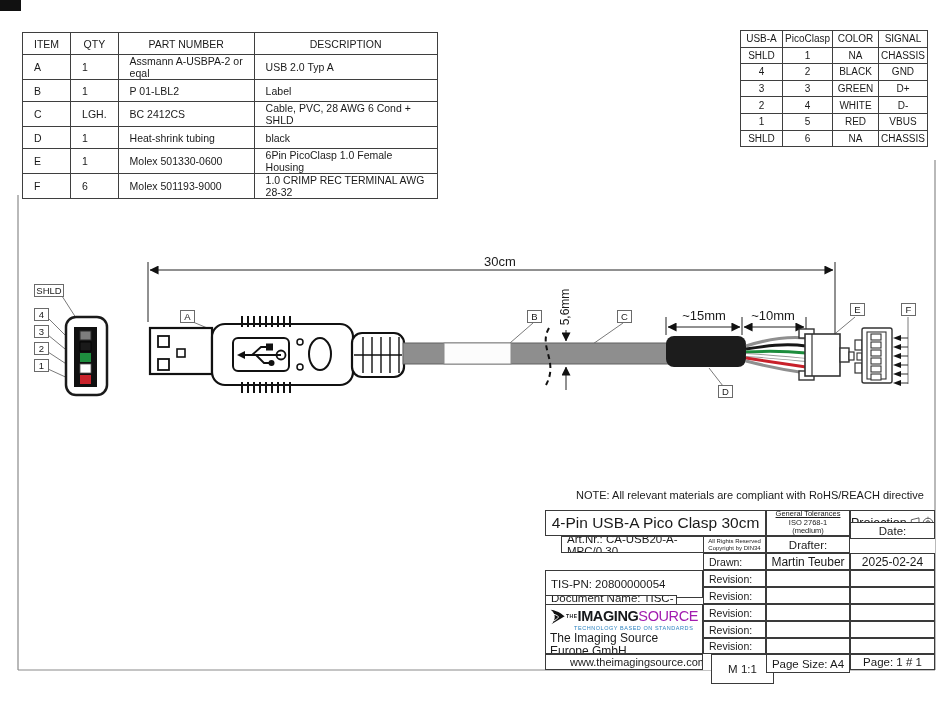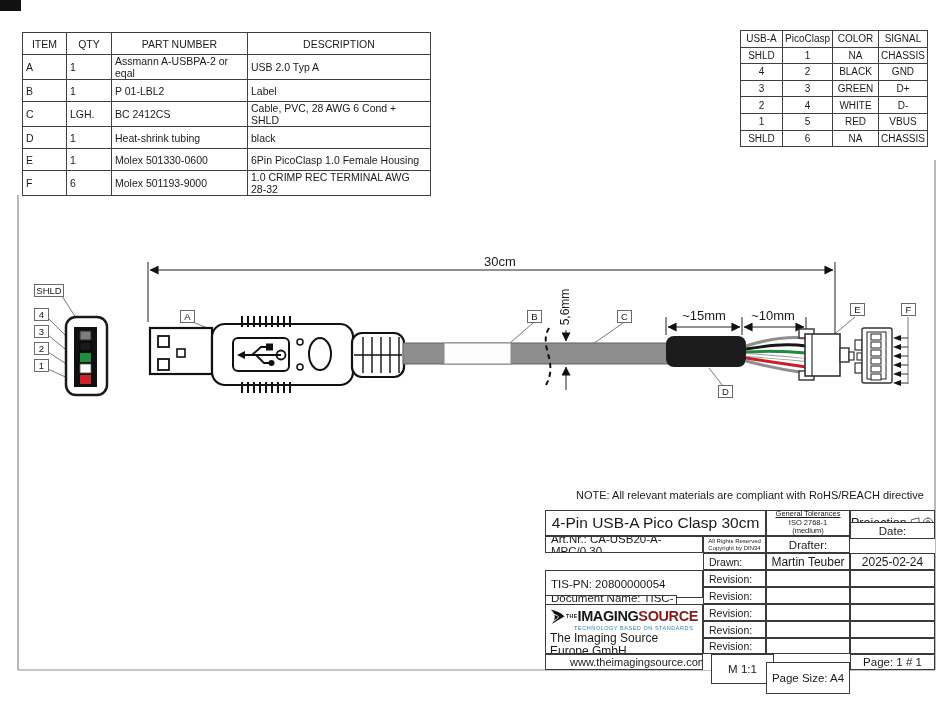--- a/index.html
+++ b/index.html
@@ -4,21 +4,21 @@
 <style>
   html,body { margin:0; padding:0; }
   body {
     width:950px; height:703px; position:relative; overflow:hidden;
     background:#ffffff; color:#1a1a1a;
     font-family:"Liberation Sans", sans-serif;
   }
   
   table { border-collapse:collapse; position:absolute; background:#fff; z-index:2; }
   .bom  { left:22px; top:32px; font-size:10.5px; }
-  .bom th, .bom td { border:1px solid #3f3f3f; height:21px; padding:0 3px; font-weight:normal; }
+  .bom th, .bom td { border:1px solid #3f3f3f; height:21px; padding:0 11px; font-weight:normal; }
   .pin  { left:740px; top:30px; font-size:10px; }
   .pin th, .pin td { border:1px solid #3f3f3f; text-align:center; height:15.6px; padding:0 2px; font-weight:normal; }
   .callout {
     position:absolute; z-index:3; box-sizing:border-box;
     border:1px solid #6a6a6a; background:#fff;
     width:15px; height:13px; font-size:9.5px; line-height:11px; text-align:center;
   }
   .dimtxt { position:absolute; z-index:3; font-size:13px; text-align:center; }
   .rot { transform:rotate(-90deg); transform-origin:center; }
   
@@ -30,21 +30,21 @@
   .fs11 { font-size:11.5px; } .fs10 { font-size:10.5px; } .fs12 { font-size:12px; }
   .title-cell { font-size:15.5px; }
   .tol { flex-direction:column; justify-content:center; font-size:7.5px; line-height:8.5px; text-align:center; }
   .tol .u { text-decoration:underline; }
   .rights { font-size:6px; line-height:7px; text-align:center; justify-content:center; }
   .logo-cell { display:block; padding:2px 4px 0 4px; }
   .logo-row { display:flex; align-items:flex-start; height:20px; }
   .logo-text { white-space:nowrap; line-height:18px; }
   .logo-the { font-size:5px; font-weight:bold; vertical-align:top; color:#15171a; letter-spacing:0.5px; }
   .logo-imaging { font-size:14.5px; font-weight:bold; letter-spacing:-0.4px; color:#15171a; }
-  .logo-source  { font-size:14.5px; font-weight:bold; letter-spacing:-0.4px; color:#7f1d1d; }
+  .logo-source  { font-size:14.5px; font-weight:normal; letter-spacing:-0.4px; color:#a21caf; }
   .logo-tagline { font-size:5.5px; color:#2d83c0; letter-spacing:0.55px; margin:-2px 0 1px 24px; }
   .company-name { font-size:12px; line-height:13px; }
   .note-text { position:absolute; left:576px; top:489px; font-size:11px; z-index:2; }
   .corner-artifact { position:absolute; left:0; top:0; width:21px; height:11px; background:#111; z-index:4; }
   .drawing-svg { position:absolute; left:0; top:0; z-index:1; }
 </style>
 </head>
 <body>
 
 <div class="corner-artifact"></div>
@@ -355,21 +355,21 @@
     <span>Projection</span>
     <svg width="38" height="20" viewBox="0 0 38 20">
       <path d="M2,5 L14,2 L14,18 L2,15 Z" fill="none" stroke="#333" stroke-width="1.2"></path>
       <circle cx="28" cy="10" r="7.5" fill="none" stroke="#333" stroke-width="1.2"></circle>
       <circle cx="28" cy="10" r="3.5" fill="none" stroke="#333" stroke-width="1.2"></circle>
       <line x1="18" y1="10" x2="38" y2="10" stroke="#333" stroke-width="0.8" stroke-dasharray="4,2"></line>
       <line x1="28" y1="0" x2="28" y2="20" stroke="#333" stroke-width="0.8" stroke-dasharray="4,2"></line>
     </svg>
   </div>
 
-  <div class="tb l fs11" style="left:0; top:26px; width:158px; height:17px;">Art.Nr.: CA-USB20-A-MPC/0.30</div>
+  <div class="tb l fs11" style="left:16px; top:26px; width:158px; height:17px;">Art.Nr.: CA-USB20-A-MPC/0.30</div>
   <div class="tb rights" style="left:158px; top:26px; width:63px; height:17px;">
     <span><span>All Rights Reserved</span><br>
     <span>Copyright by DIN34</span></span>
   </div>
   <div class="tb c fs11" style="left:221px; top:26px; width:84px; height:17px;">Drafter:</div>
   <div class="tb c fs11" style="left:305px; top:12px; width:85px; height:17px;">Date:</div>
 
   <div class="tb l fs10" style="left:158px; top:43px; width:63px; height:17px;">Drawn:</div>
   <div class="tb c fs12" style="left:221px; top:43px; width:84px; height:17px;">Martin Teuber</div>
   <div class="tb c fs12" style="left:305px; top:43px; width:85px; height:17px;">2025-02-24</div>
@@ -404,15 +404,15 @@
         <span class="logo-the">THE</span><span class="logo-imaging">IMAGING</span><span class="logo-source">SOURCE</span>
       </div>
     </div>
     <div class="logo-tagline">TECHNOLOGY BASED ON STANDARDS</div>
     <div class="company-name">The Imaging Source Europe GmbH</div>
 
   </div>
 
   <div class="tb l" style="left:0; top:144px; width:158px; height:16px; font-size:11px;padding-left:24px;">www.theimagingsource.com</div>
   <div class="tb c fs11" style="left:166px; top:144px; width:63px; height:30px;">M 1:1</div>
-  <div class="tb c fs11" style="left:221px; top:144px; width:84px; height:32px;margin-top:8px;">Page Size: A4</div>
+  <div class="tb c fs11" style="left:221px; top:144px; width:84px; height:19px;">Page Size: A4</div>
   <div class="tb c fs11" style="left:305px; top:144px; width:85px; height:16px;">Page:  1 # 1</div>
 </div>
 
 </body></html>

